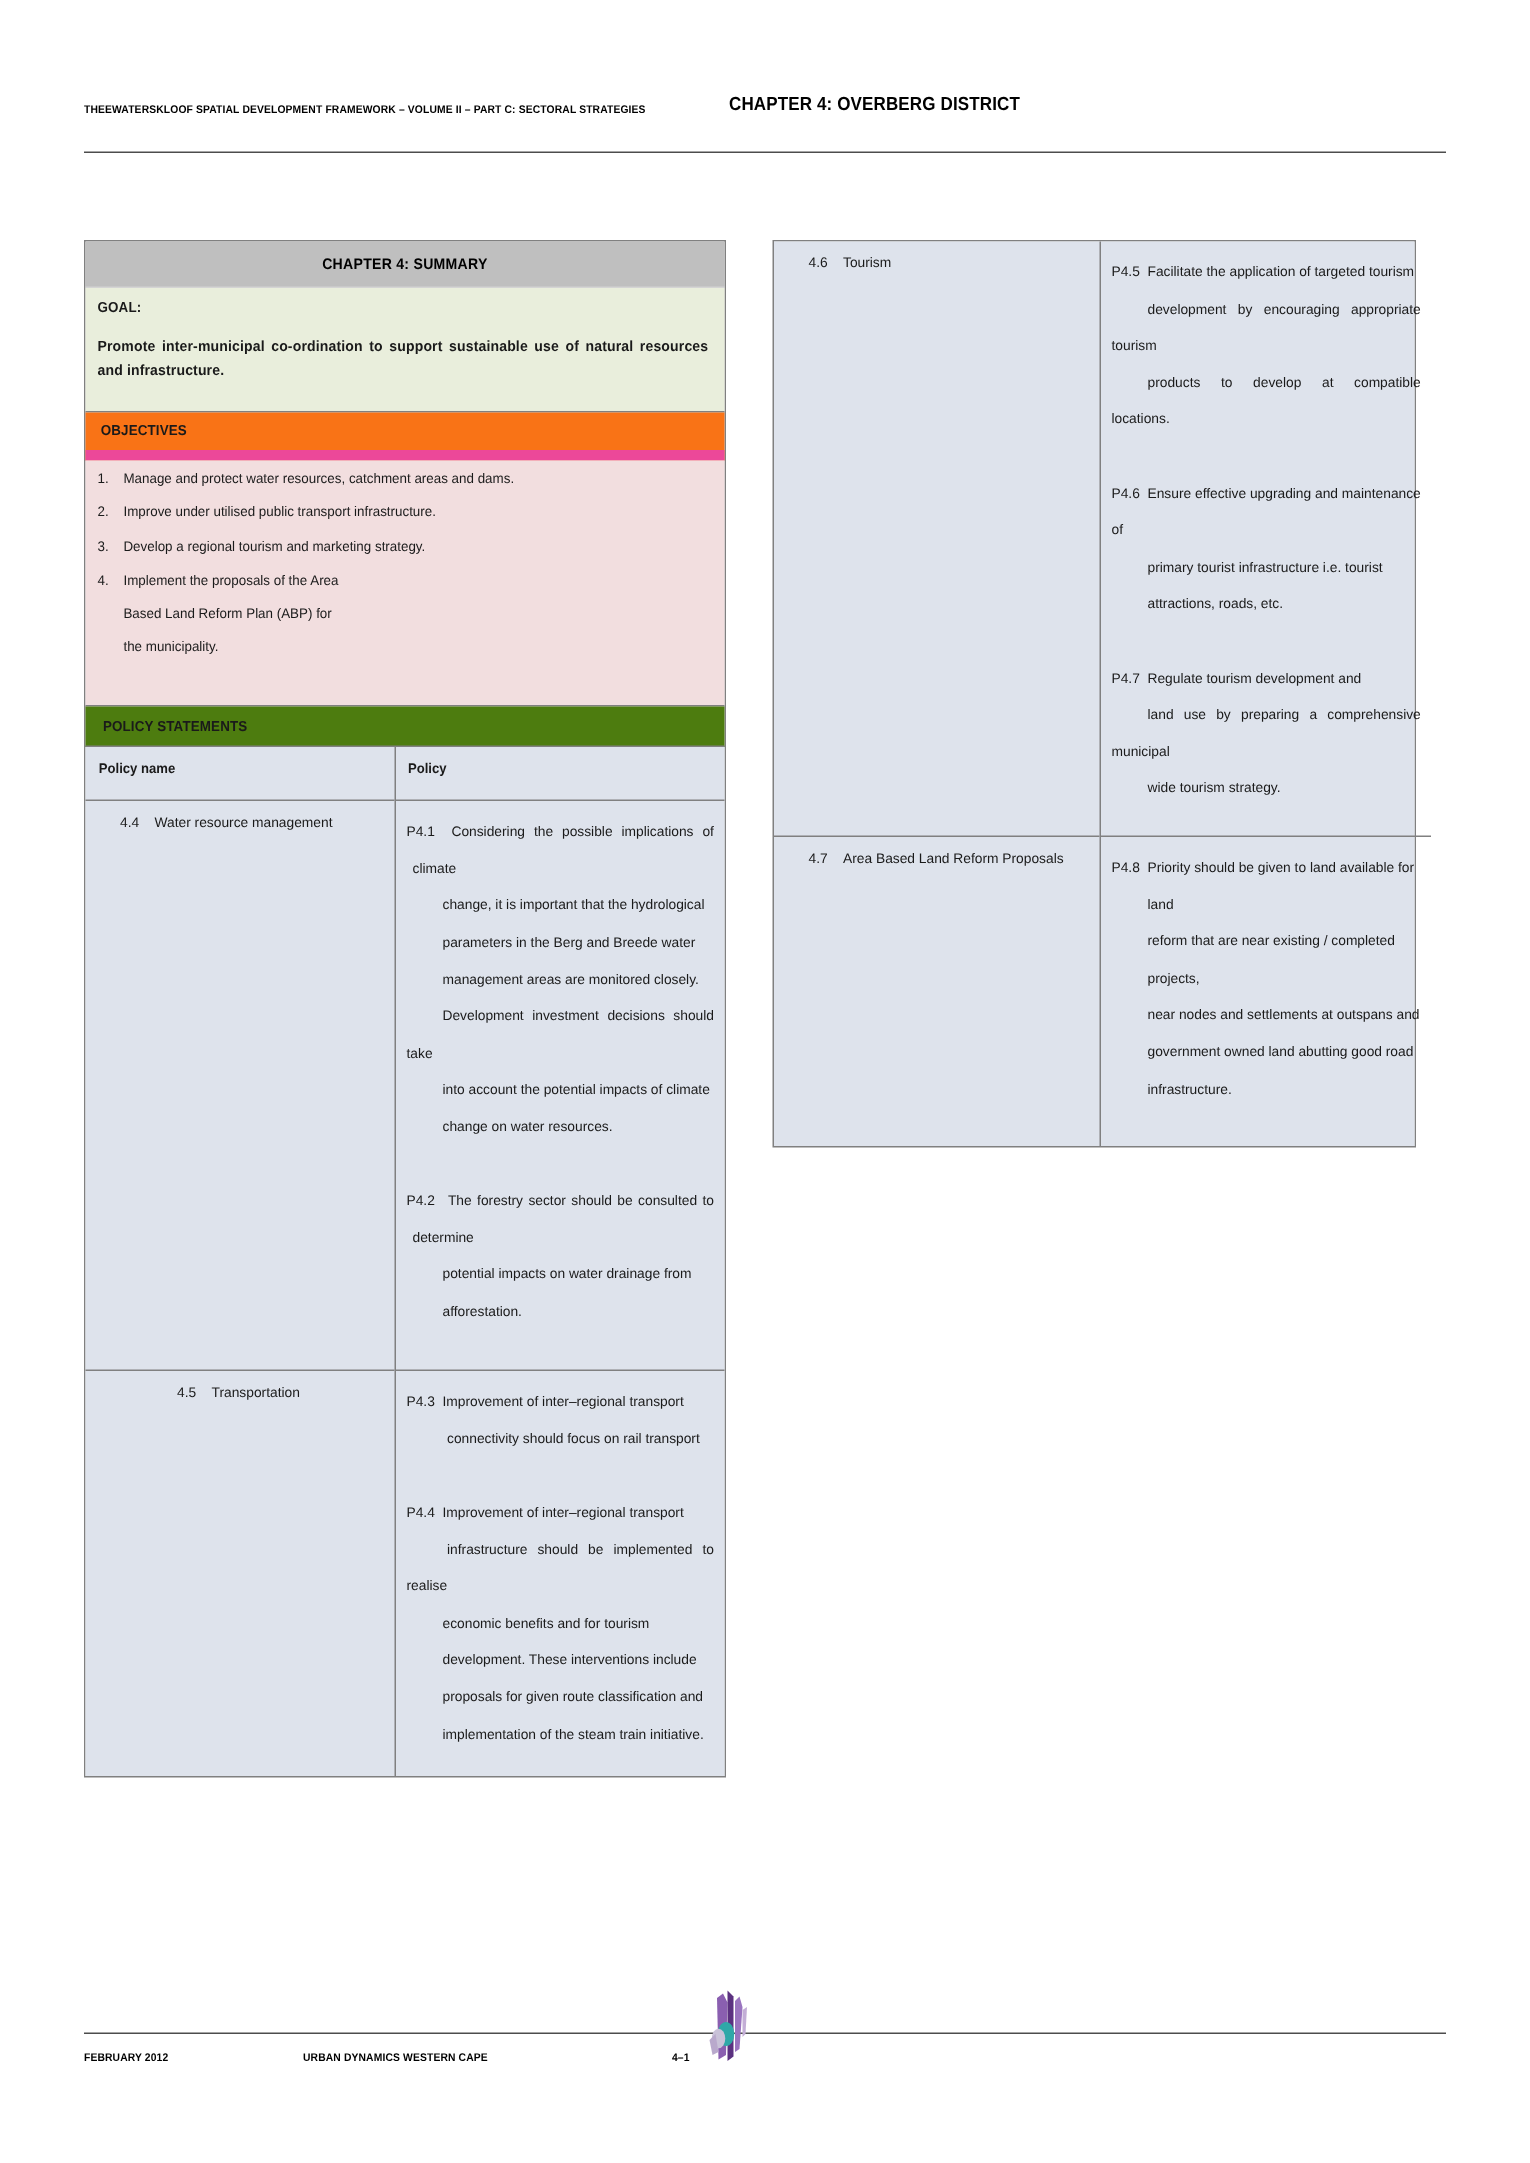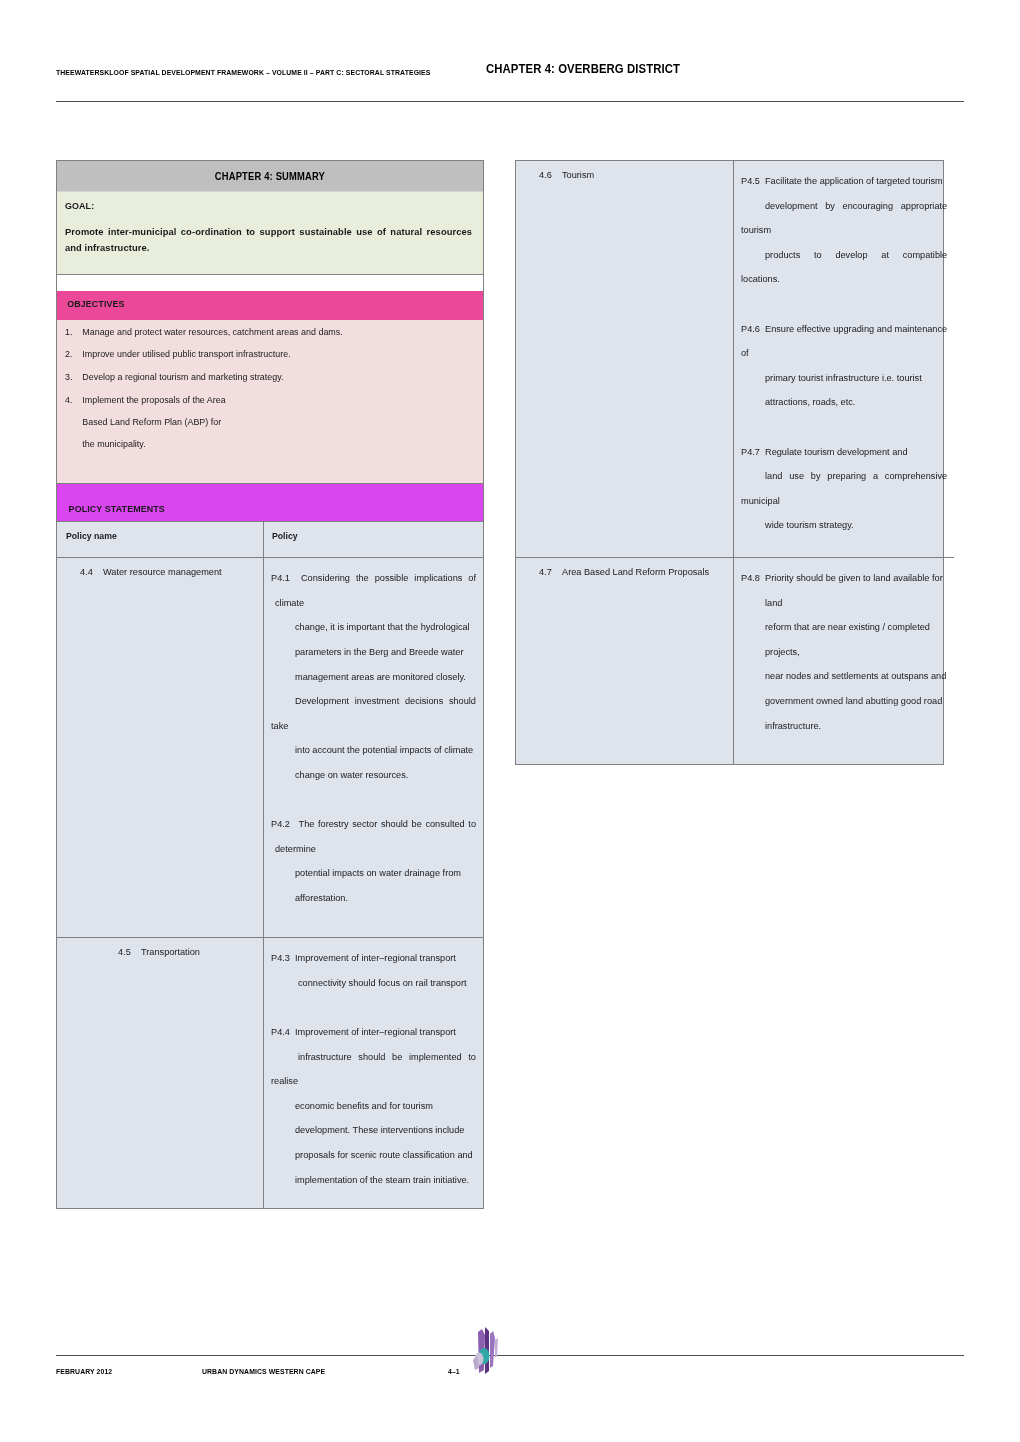--- a/index.html
+++ b/index.html
@@ -105,28 +105,27 @@
     line-height: 1.72;
     text-align: justify;
     text-align-last: left;
     letter-spacing: 0.1px;
     transform: scaleX(0.955);
     transform-origin: left top;
     width: 104.5%;
   }
 
   .band-pink-h {
-    background: #ec4899;
+    background: #f97316;
     box-sizing: border-box;
     padding: 8px 8px 7px 8px;
     font-weight: bold;
     font-size: 9.6px;
     letter-spacing: 0.1px;
-    border-bottom: 4px solid #ec4899;
-    margin-top: 16px;
+    border-bottom: 7px solid #ec4899;
   }
   .band-pink-h .t { transform: scaleX(0.93); display:inline-block; }
   .band-pink-b {
     background: #f2dedf;
     box-sizing: border-box;
     padding: 8px 8px 10px 8px;
   }
   .obj-item {
     display: block;
     font-size: 9.3px;
@@ -143,23 +142,23 @@
     top: 0;
     width: 14px;
     text-align: left;
   }
   .obj-item .cont {
     display: block;
     margin-top: 12.5px;
   }
 
   .band-white-h {
-    background: #d946ef;
-    box-sizing: border-box;
-    padding: 20px 8px 8px 8px;
+    background: #4d7c0f;
+    box-sizing: border-box;
+    padding: 9px 8px 8px 8px;
     font-weight: bold;
     font-size: 9.6px;
     letter-spacing: 0.1px;
     border-bottom: 1.1px solid #808080;
   }
   .band-white-h .t { transform: scaleX(0.93); display:inline-block; }
 
   
   .ptbl {
     background: #dee3ec;
@@ -367,21 +366,21 @@
                 <div class="pl ind3 just">
                   <span>infrastructure</span>
                   <span>should</span>
                   <span>be</span>
                   <span>implemented</span>
                   <span>to</span>
                 </div>
                 <div class="pl ind0"><span>realise</span></div>
                 <div class="pl ind2"><span>economic benefits and for tourism</span></div>
                 <div class="pl ind2"><span>development.  These interventions include</span></div>
-                <div class="pl ind2"><span>proposals for scenic route classification and</span></div>
+                <div class="pl ind2"><span>proposals for given route classification and</span></div>
                 <div class="pl ind2"><span>implementation of the steam train initiative.</span></div>
               </div>
             </div>
           </div>
       </div>
     </div>
   </div>
 
   <div class="tbl" id="right-table" style="left:515px; top:160px; width:429px;">
     <div class="ptbl">

